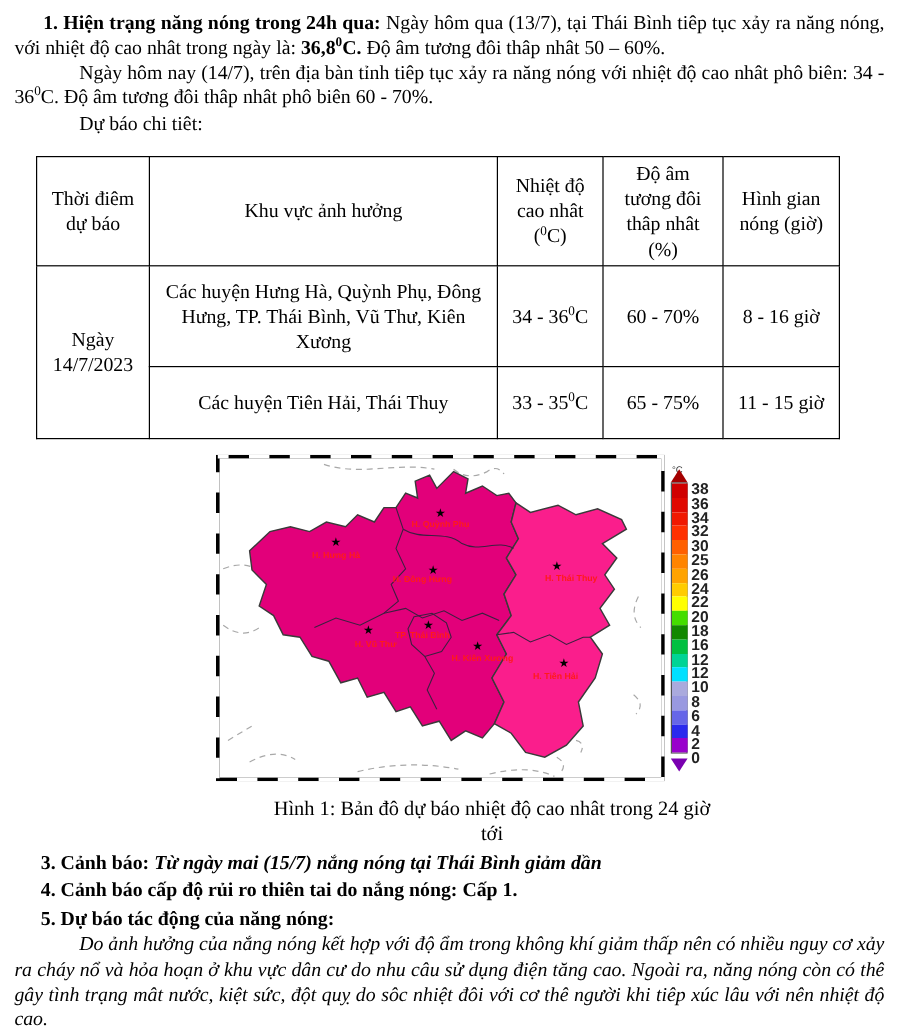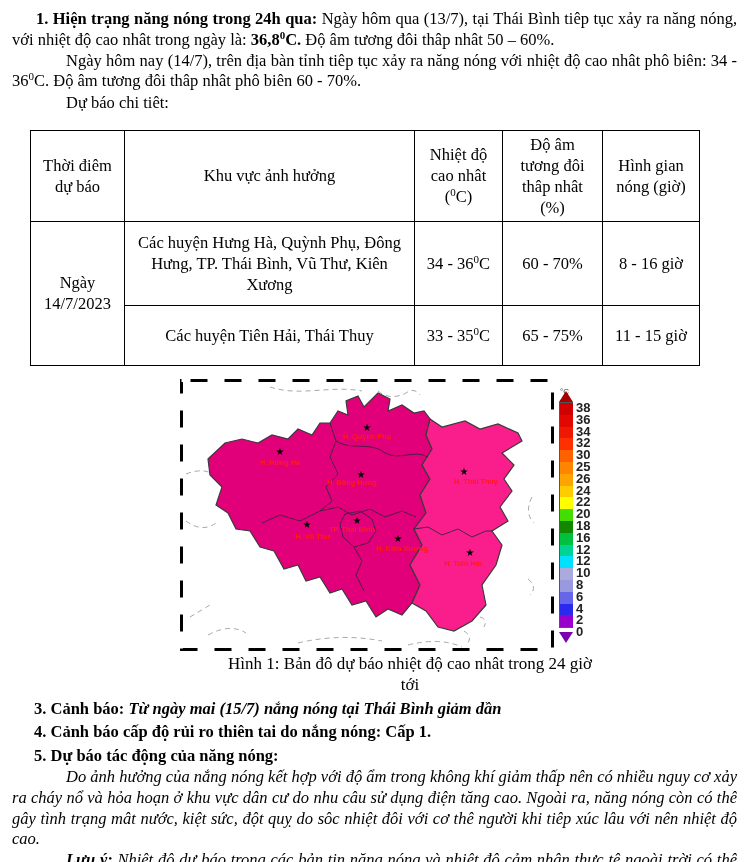--- a/index.html
+++ b/index.html
@@ -33,21 +33,21 @@
   .colorbar { position: relative; margin-left: 4px; height: 262px; width: 38px; }
   .cb-unit { position: absolute; top: -2px; left: 2px; font-family: "Liberation Sans", sans-serif; font-size: 8px; color: #333; }
   .cb-arrow-up { position: absolute; top: 7px; left: 1px; width: 0; height: 0;
     border-left: 7px solid transparent; border-right: 7px solid transparent; border-bottom: 11px solid #a40000; }
   .cb-arrow-down { position: absolute; bottom: 3px; left: 1px; width: 0; height: 0;
     border-left: 7px solid transparent; border-right: 7px solid transparent; border-top: 11px solid #7a00b0; }
   .cb-cells { position: absolute; top: 18px; left: 1px; width: 14px; border: 0.5px solid #555; }
   .cb-cell { width: 13px; height: 11.8px; }
   .cb-labels { position: absolute; top: 18px; left: 18px; width: 20px; height: 224px; }
   .cb-label { position: absolute; left: 0; font-family: "Liberation Sans", sans-serif; font-size: 13px; font-weight: bold; color: #222; }
-  figcaption { text-align: center; font-size: 17px; margin-top: 3px; padding-left: 40px; }
+  figcaption { text-align: center; font-size: 17px; margin-top: 13px; padding-left: 40px; }
 
   .sect { margin-top: 2px; }
 
   .district-label { font-family: "Liberation Sans", sans-serif; font-size: 7.3px; font-weight: bold; fill: #ff1a1a; text-anchor: middle; }
   .star { font-size: 10px; fill: #000; text-anchor: middle; }
 </style>
 </head>
 <body>
 
 <div class="page">

